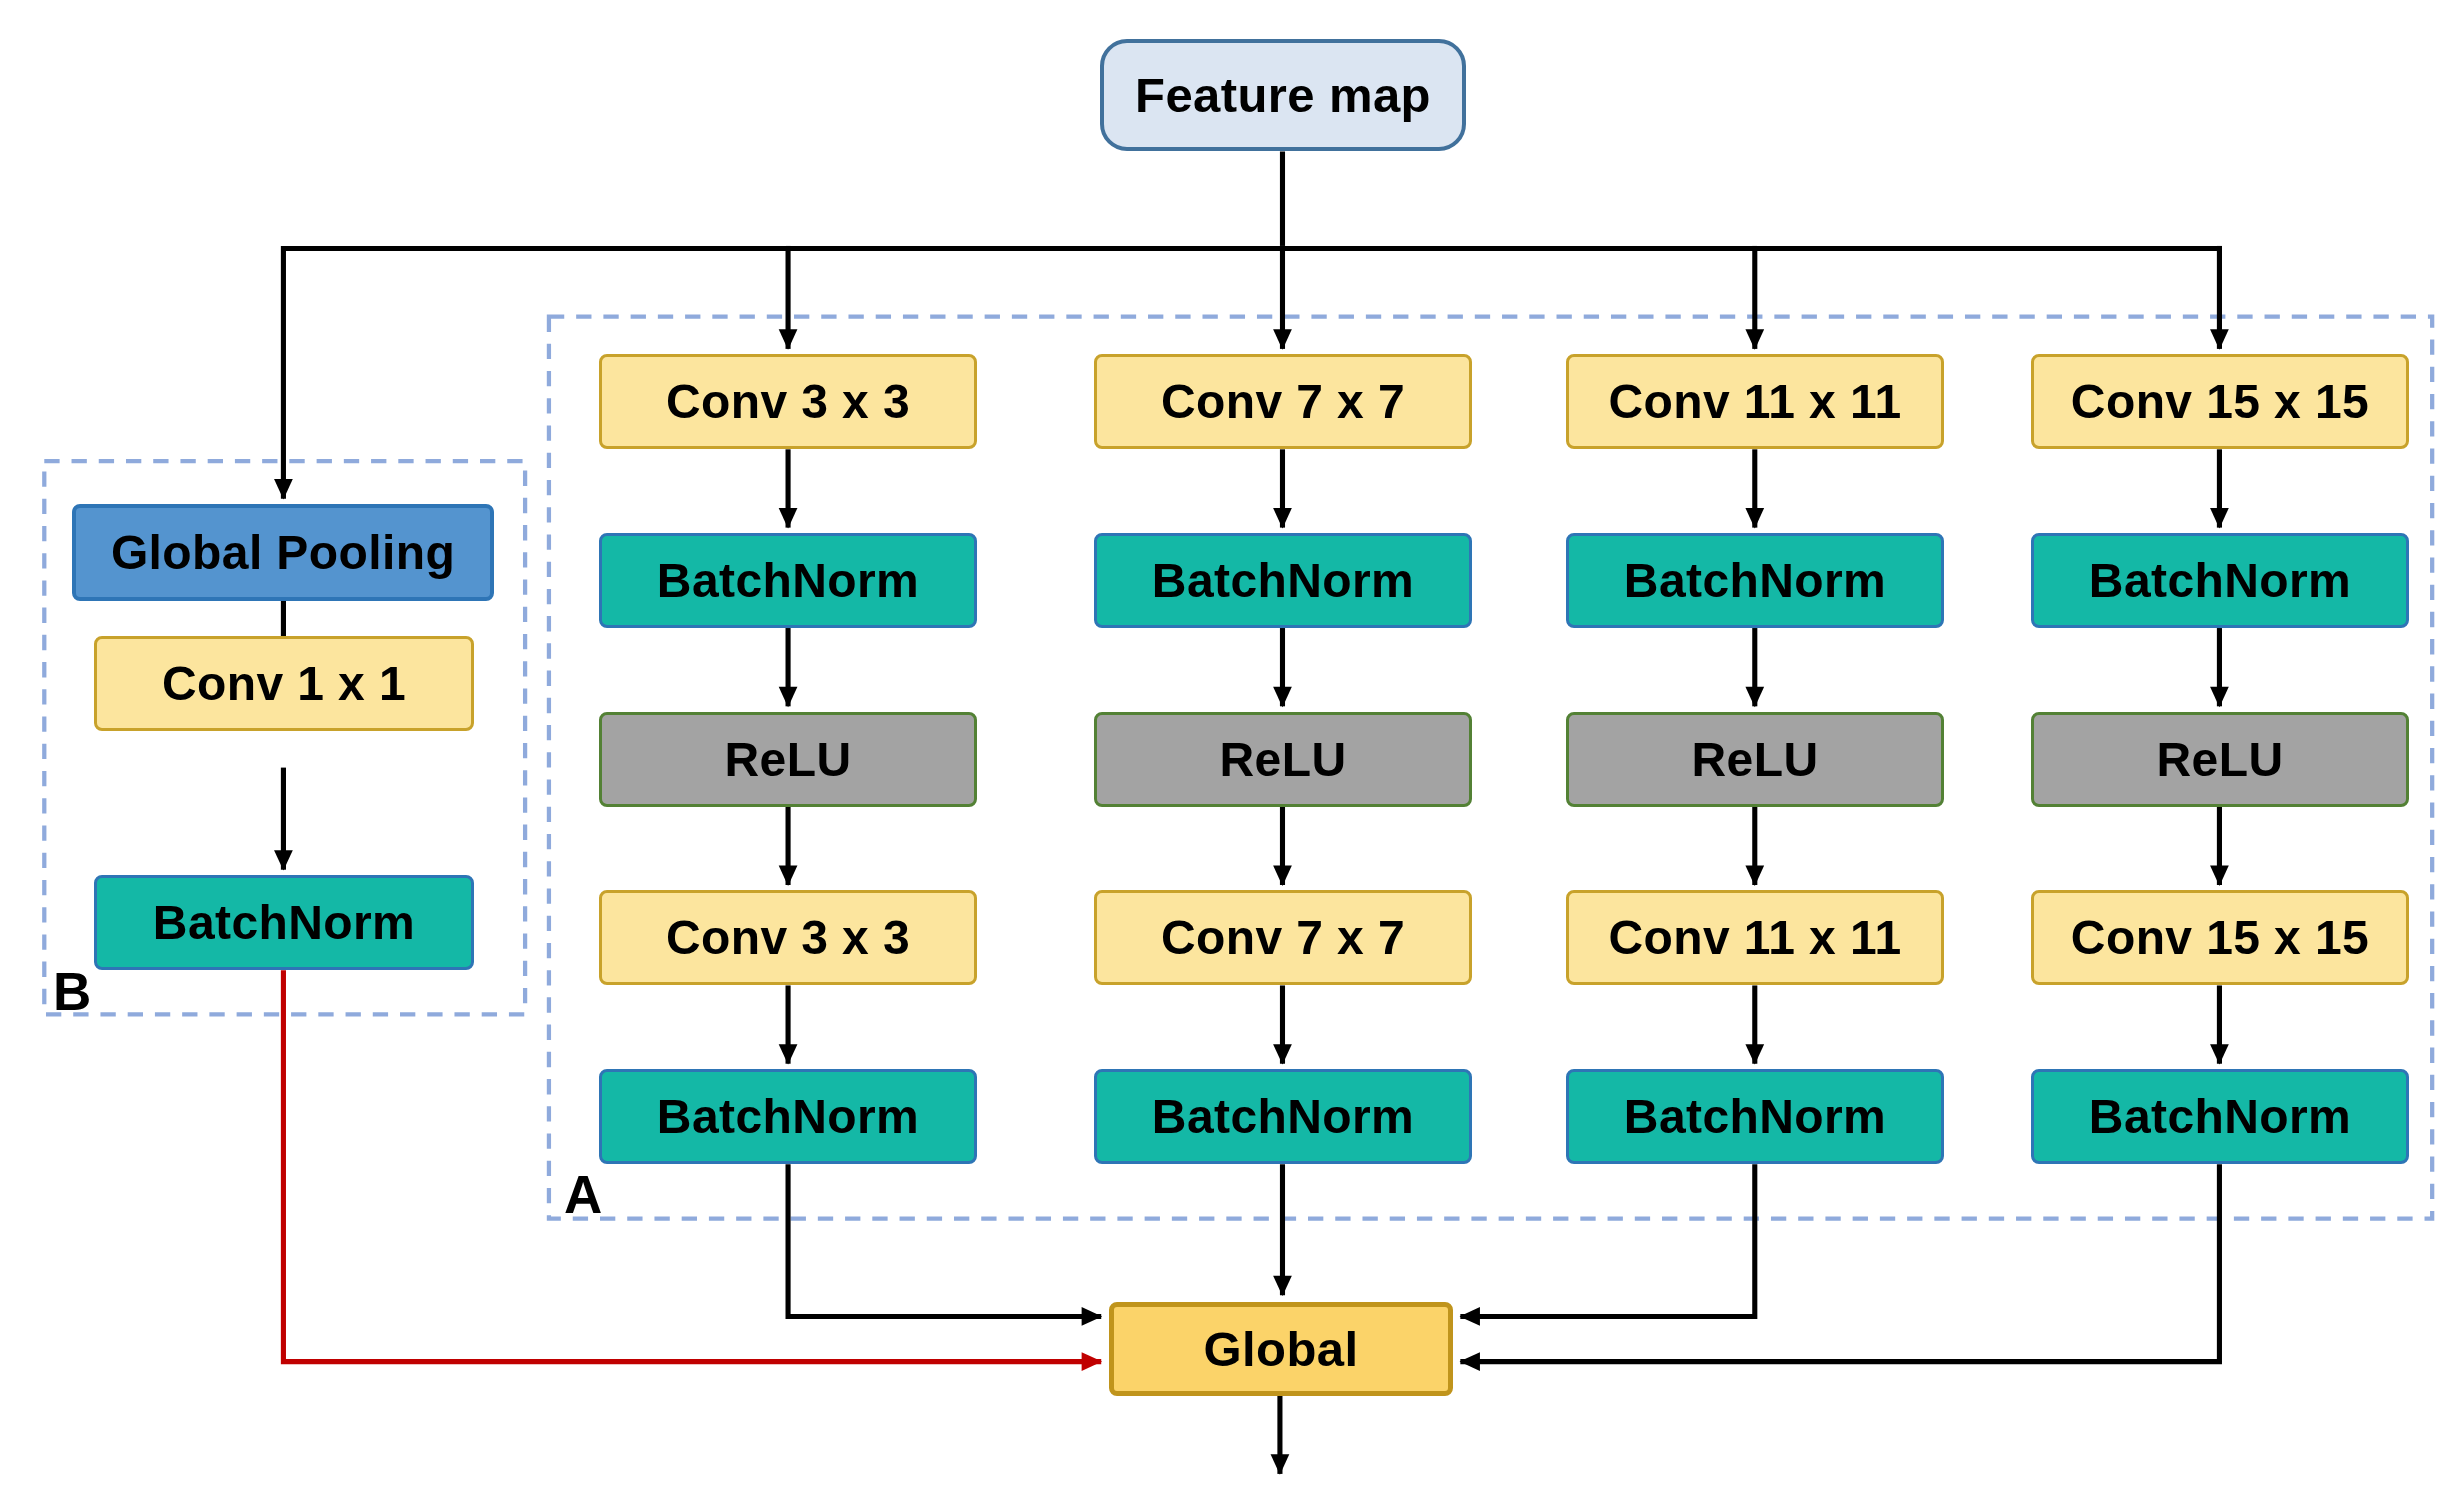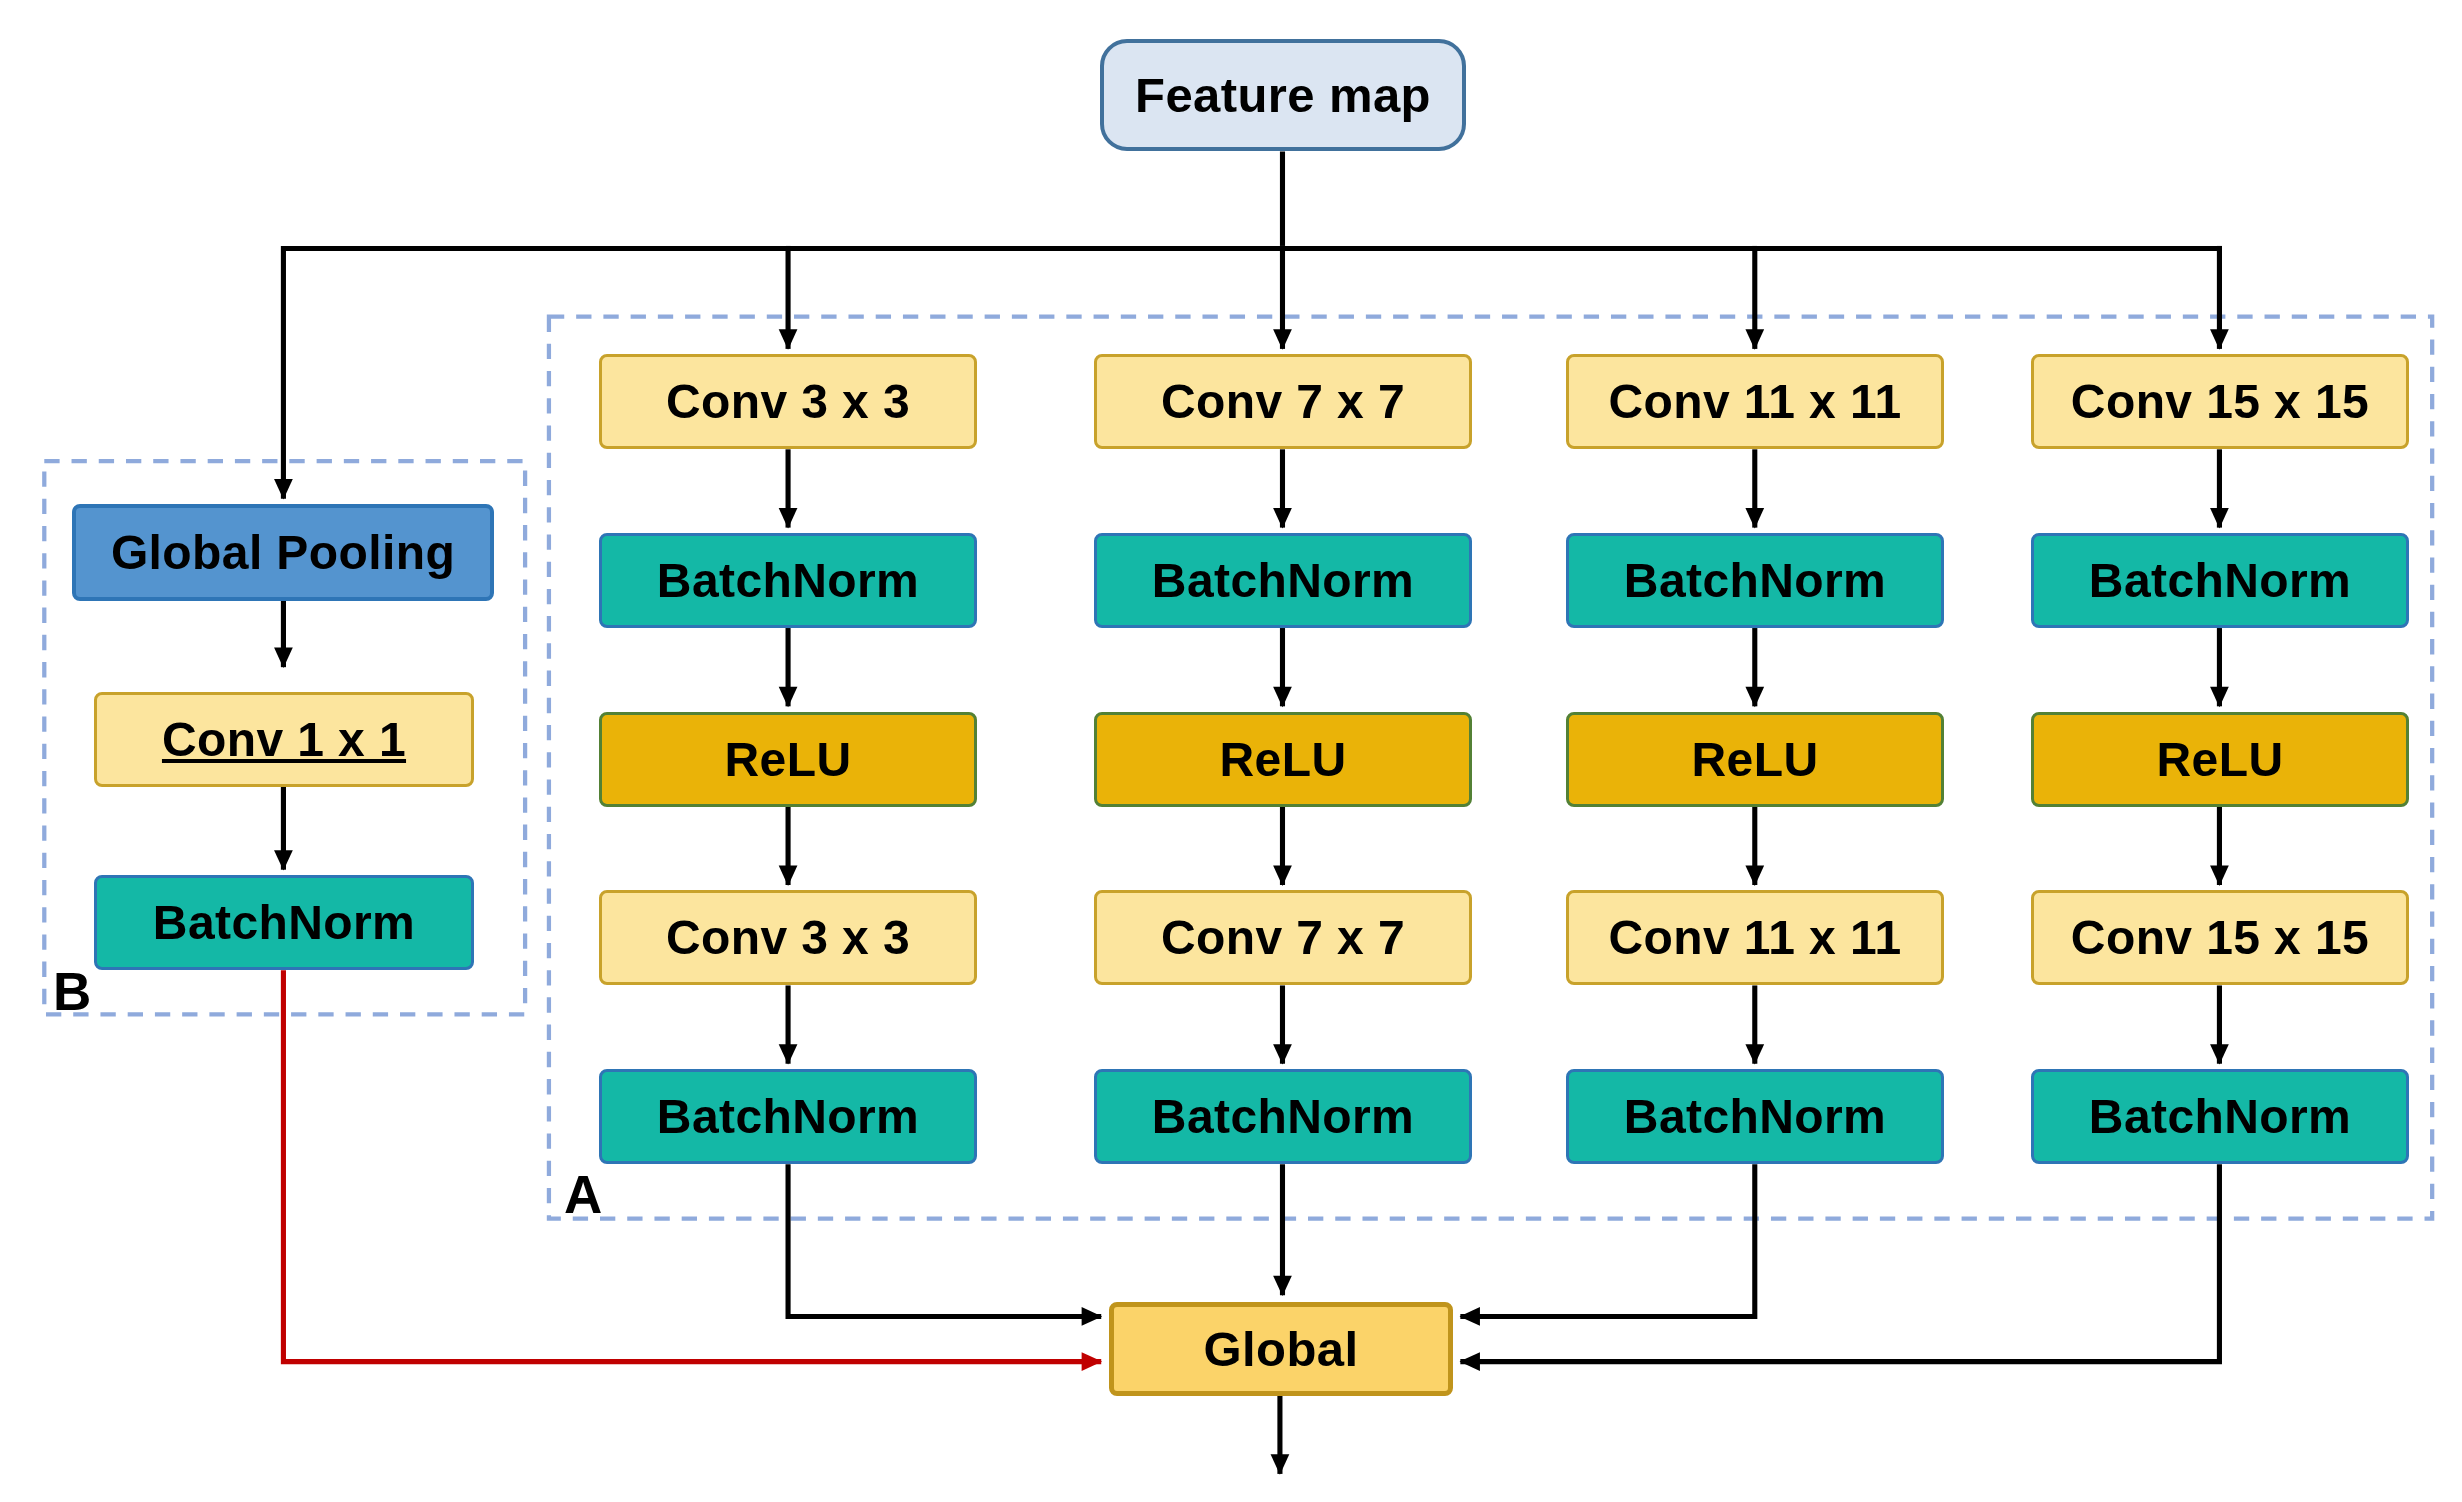--- a/index.html
+++ b/index.html
@@ -11,21 +11,21 @@
     display:flex;align-items:center;justify-content:center;
     box-sizing:border-box;
     font-weight:bold;color:#000000;
     font-size:48px;letter-spacing:0.4px;
     white-space:nowrap;
   }
   .rounded{border-radius:8px;}
   .io{background:#dbe5f2;border:4.3px solid #41719c;font-size:49px;}
   .conv{background:#fce59e;border:3.4px solid #c8a22b;}
   .bn{background:#14b8a6;border:3.4px solid #2e75b6;}
-  .relu{background:#eab308;border:3.4px solid #538135;text-align:right;}
+  .relu{background:#a3a3a3;border:3.4px solid #538135;text-align:right;}
   .pool{background:#5494cf;border:4.3px solid #2e75b6;}
   .concat{background:#fbd369;border:5.1px solid #c0941c;font-size:49px;}
   .group-label{
     position:absolute;font-weight:bold;color:#000000;font-size:53px;line-height:1;
   }
 </style>
 </head>
 <body>
 
 <div class="canvas">
@@ -79,21 +79,21 @@
     <path d="M 2062,1368 L 2062,1547 L 1716,1547" stroke="#000" stroke-width="6" fill="none" stroke-linejoin="miter" marker-end="url(#arrowBlack)"></path>
     <path d="M 2608,1368 L 2608,1600 L 1716,1600" stroke="#000" stroke-width="6" fill="none" stroke-linejoin="miter" marker-end="url(#arrowBlack)"></path>
     <path d="M 333,1140 L 333,1600 L 1294,1600" stroke="#c00000" stroke-width="6" fill="none" stroke-linejoin="miter" marker-end="url(#arrowRed)"></path>
 
     <path d="M 1504,1640 L 1504,1732" stroke="#000" stroke-width="6" fill="none" marker-end="url(#arrowBlack)"></path>
   </svg>
 
   <div class="node io" style="left:1100px;top:39px;width:366px;height:112px;border-radius:27px;">Feature map</div>
 
   <div class="node pool rounded" style="left:72px;top:504px;width:422px;height:97px;">Global Pooling</div>
-  <div class="node conv rounded" style="left:94px;top:692px;width:380px;height:95px;text-decoration:underline;">Conv 1 x 1</div>
+  <div class="node conv rounded" style="left:94px;top:636px;width:380px;height:95px;">Conv 1 x 1</div>
   <div class="node bn rounded" style="left:94px;top:875px;width:380px;height:95px;">BatchNorm</div>
   <div class="group-label" style="left:53px;top:965px;">B</div>
 
   <div class="group-label" style="left:564px;top:1168px;">A</div>
 
   <div class="node conv rounded" style="left:599px;top:354px;width:378px;height:95px;">Conv 3 x 3</div>
   <div class="node bn rounded" style="left:599px;top:533px;width:378px;height:95px;">BatchNorm</div>
   <div class="node relu rounded" style="left:599px;top:712px;width:378px;height:95px;">ReLU</div>
   <div class="node conv rounded" style="left:599px;top:890px;width:378px;height:95px;">Conv 3 x 3</div>
   <div class="node bn rounded" style="left:599px;top:1069px;width:378px;height:95px;">BatchNorm</div>

